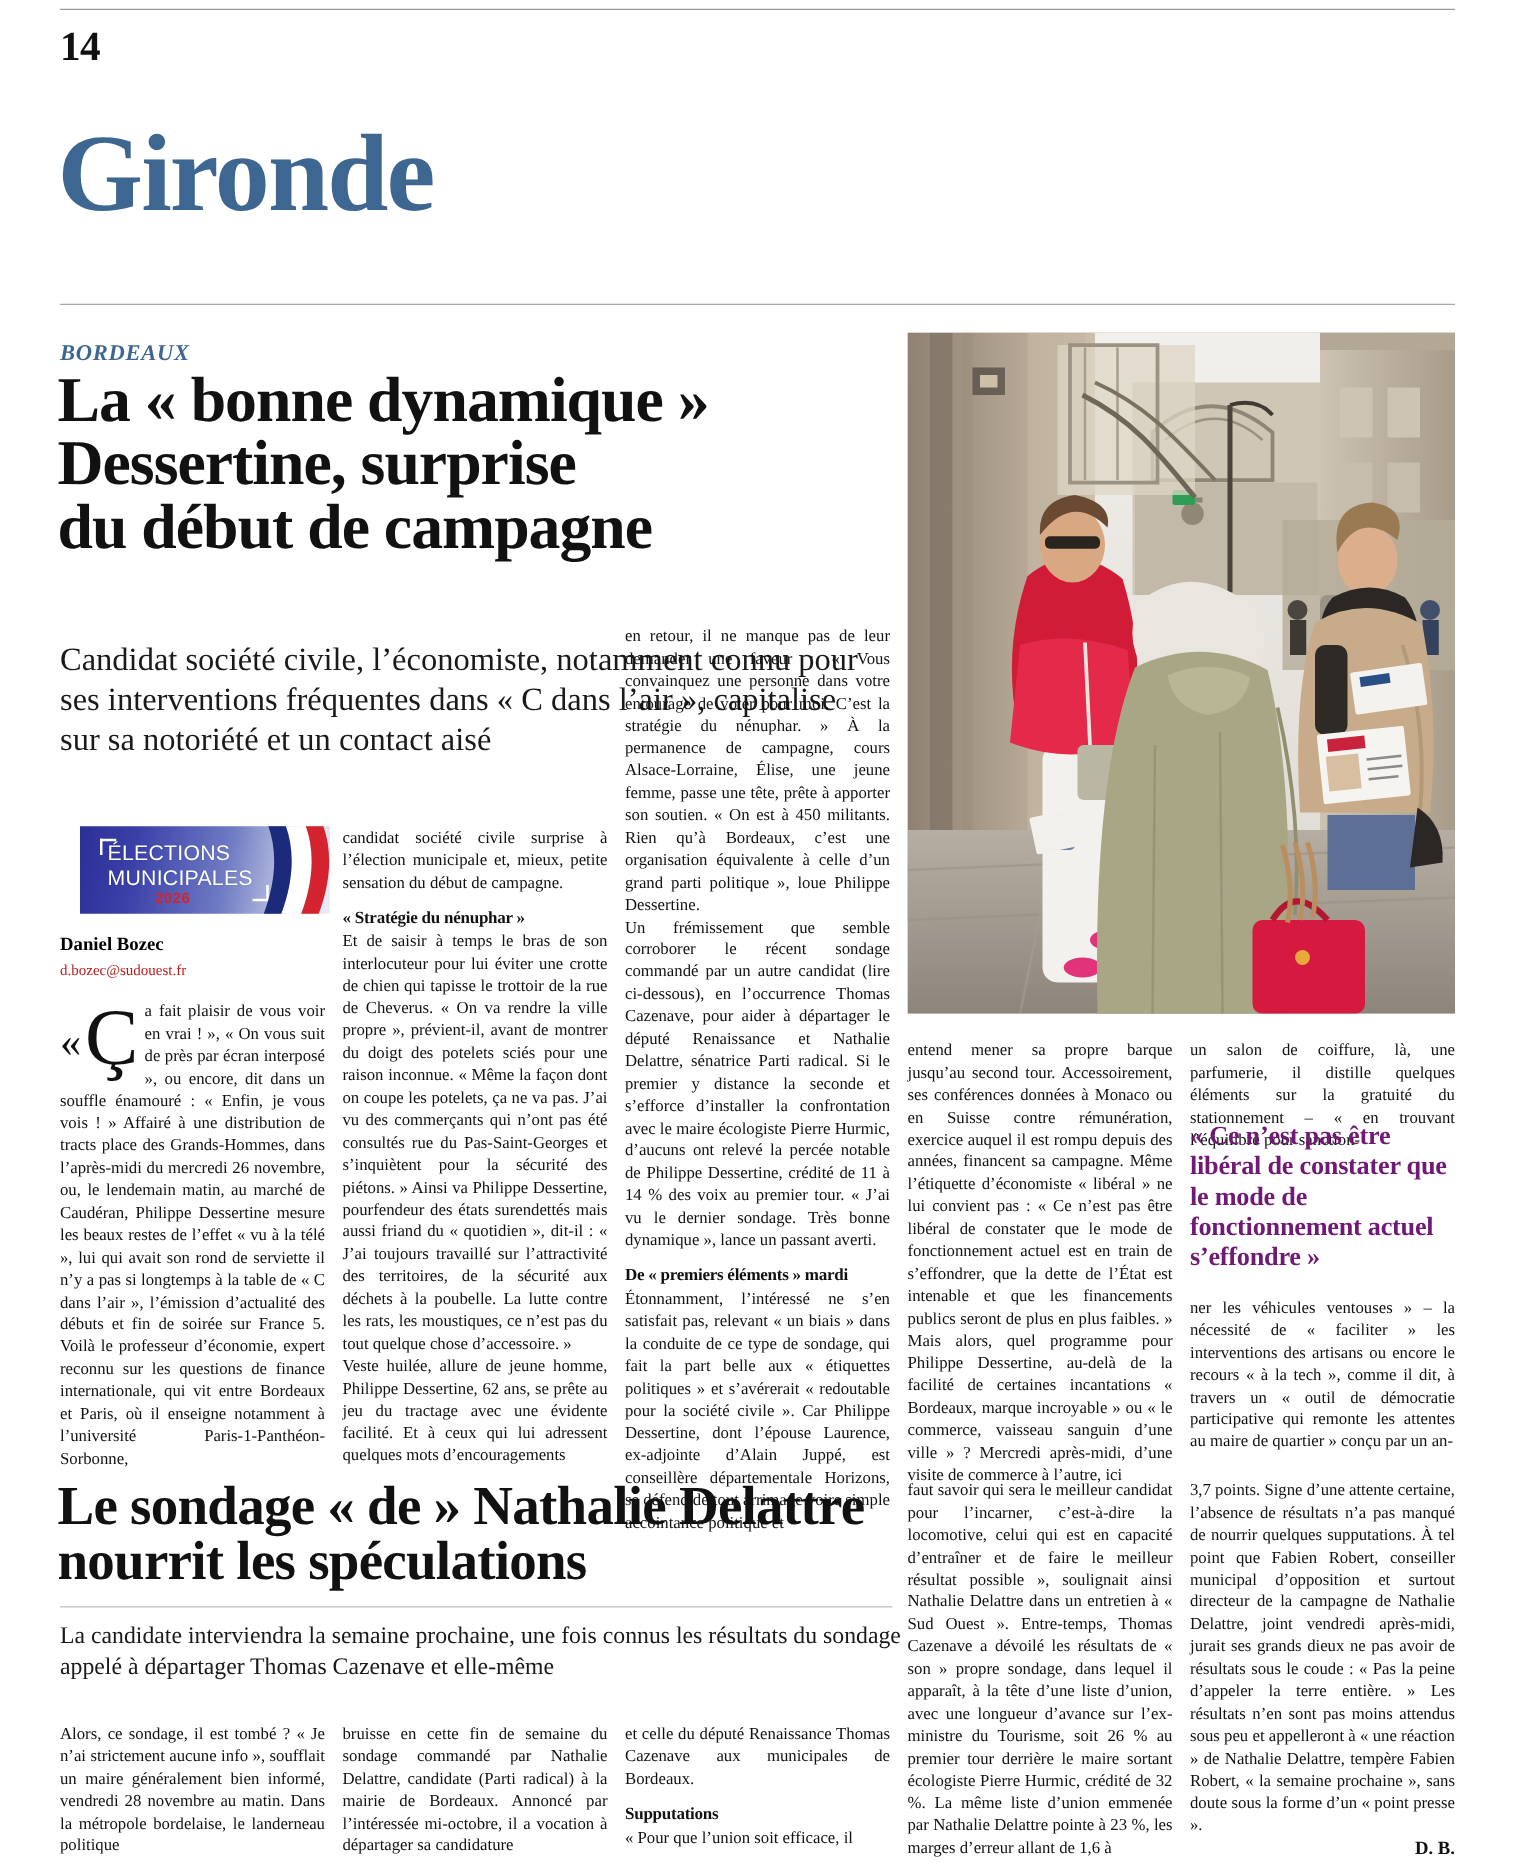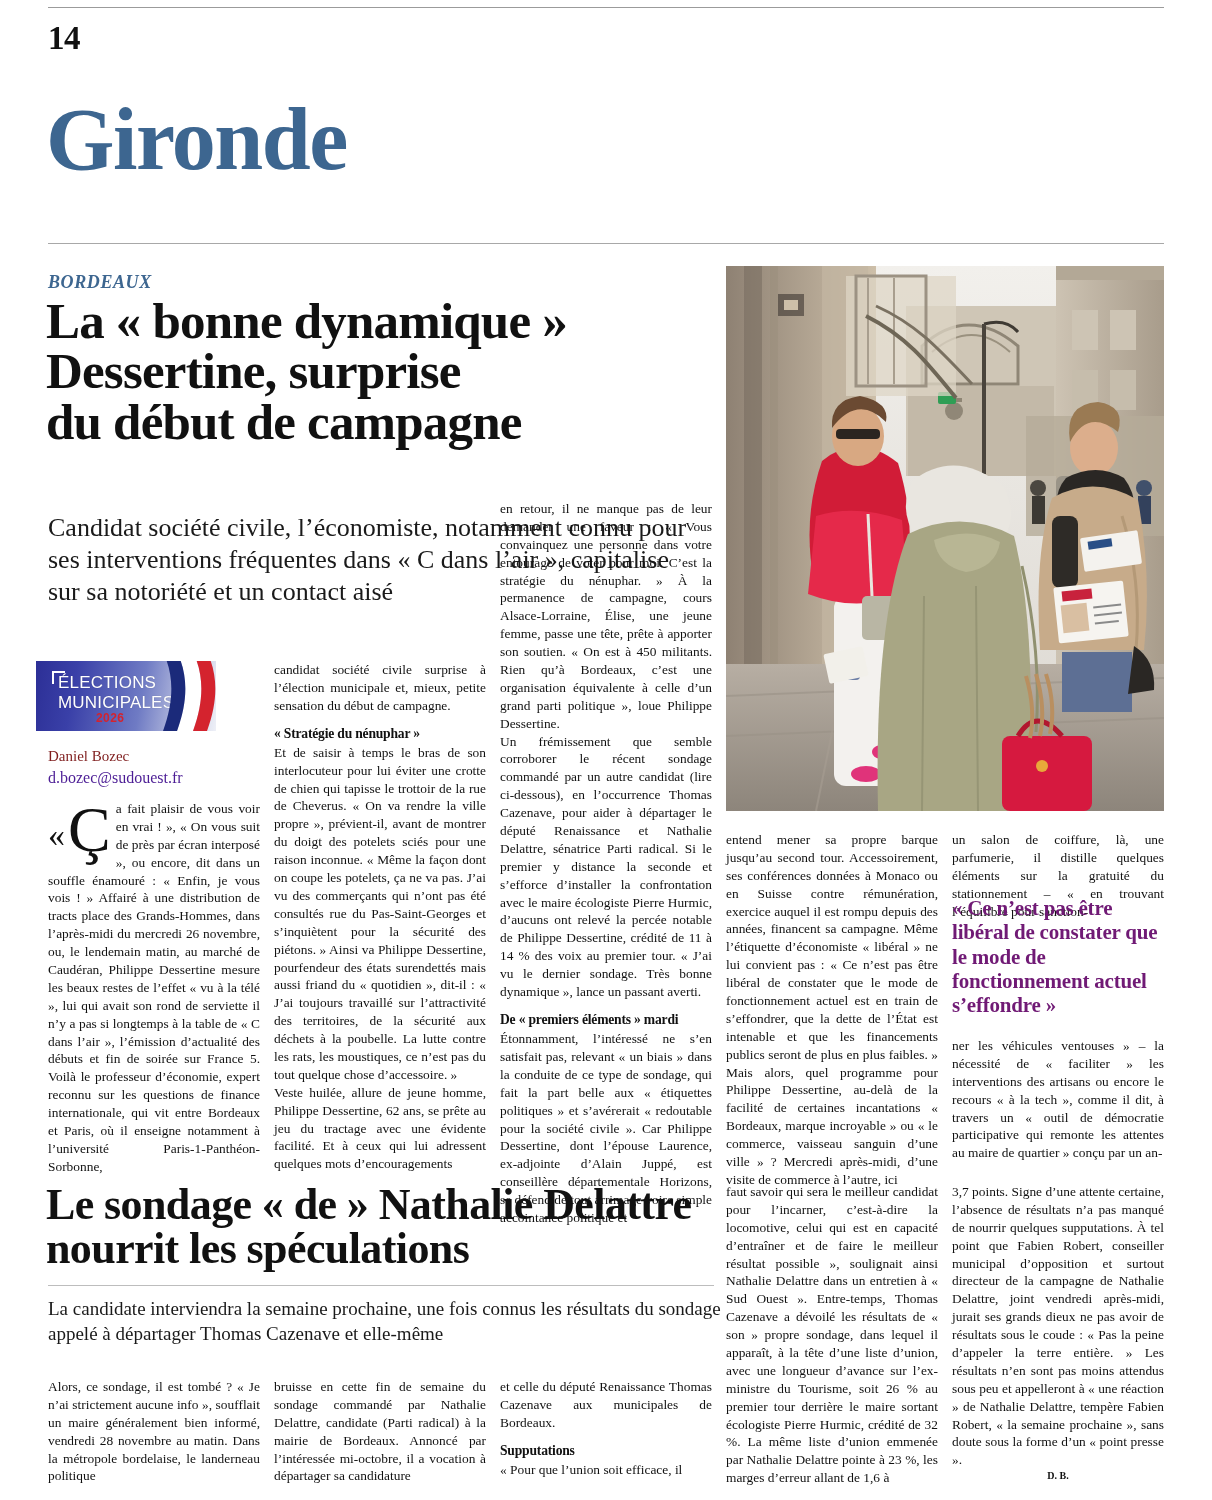--- a/index.html
+++ b/index.html
@@ -92,23 +92,23 @@
     width: 640px;
     font-family: "Liberation Serif", serif;
     font-size: 26px;
     line-height: 1.24;
     color: #1a1a1a;
   }
 
   
   .badge {
     position: absolute;
-    left: 36px;
+    left: 64px;
     top: 661px;
-    width: 180px;
+    width: 200px;
     height: 70px;
     background: linear-gradient(100deg, #2c2f96 0%, #3a40a8 22%, #6f7bc4 58%, #c6cbe4 84%, #eef0f7 100%);
     overflow: hidden;
   }
   .badge-txt {
     position: absolute;
     left: 22px;
     top: 12px;
     color: #fff;
     font-family: "Liberation Sans", sans-serif;
@@ -140,31 +140,31 @@
     position: absolute;
     right: -6px; top: -10px;
     width: 78px; height: 96px;
   }
 
   .byline {
     position: absolute;
     left: 48px;
     top: 748px;
     font-family: "Liberation Serif", serif;
-    font-weight: 400;
+    font-weight: 700;
     font-size: 15px;
-    color: #7f1d1d;
+    color: #000000;
   }
   .byline-mail {
     position: absolute;
     left: 48px;
     top: 769px;
     font-family: "Liberation Serif", serif;
-    font-size: 16px;
-    color: #4c1d95;
+    font-size: 12px;
+    color: #b91c1c;
   }
 
   
   .col {
     position: absolute;
     font-family: "Liberation Serif", serif;
     font-size: 13.4px;
     line-height: 1.335;
     text-align: justify;
     color: #111;
@@ -270,22 +270,22 @@
   }
   .a2c1 { top: 1378px; height: 112px; }
   .a2c2 { top: 1378px; height: 112px; }
   .a2c3 { top: 1378px; height: 112px; }
   .a2c4 { top: 1183px; height: 307px; }
   .a2c5 { top: 1183px; height: 307px; }
 
   .signoff {
     font-family: "Liberation Serif", serif;
     font-weight: 700;
-    font-size: 10px;
-    text-align: center;
+    font-size: 15px;
+    text-align: right;
   }
 </style>
 </head>
 <body>
 
 <div class="page">
 
   <div class="top-rule"></div>
   <div class="folio">14</div>
   <div class="section-name">Gironde</div>

